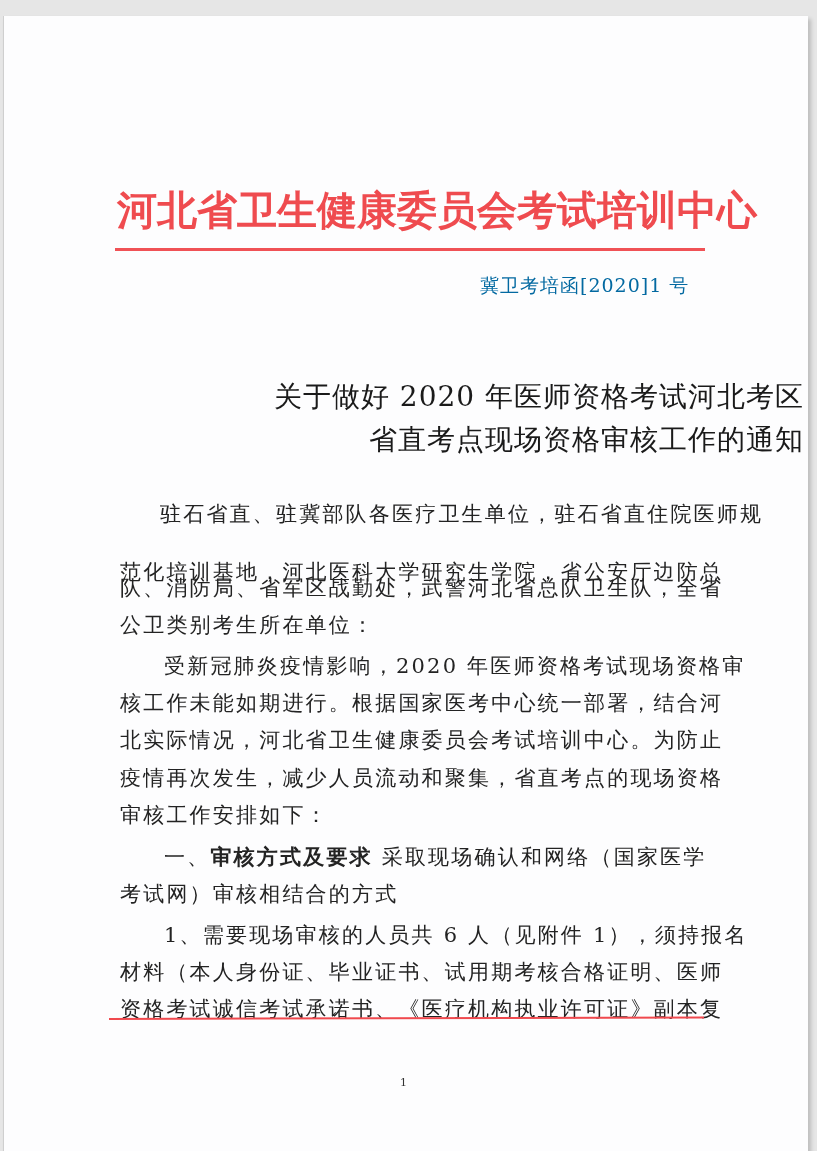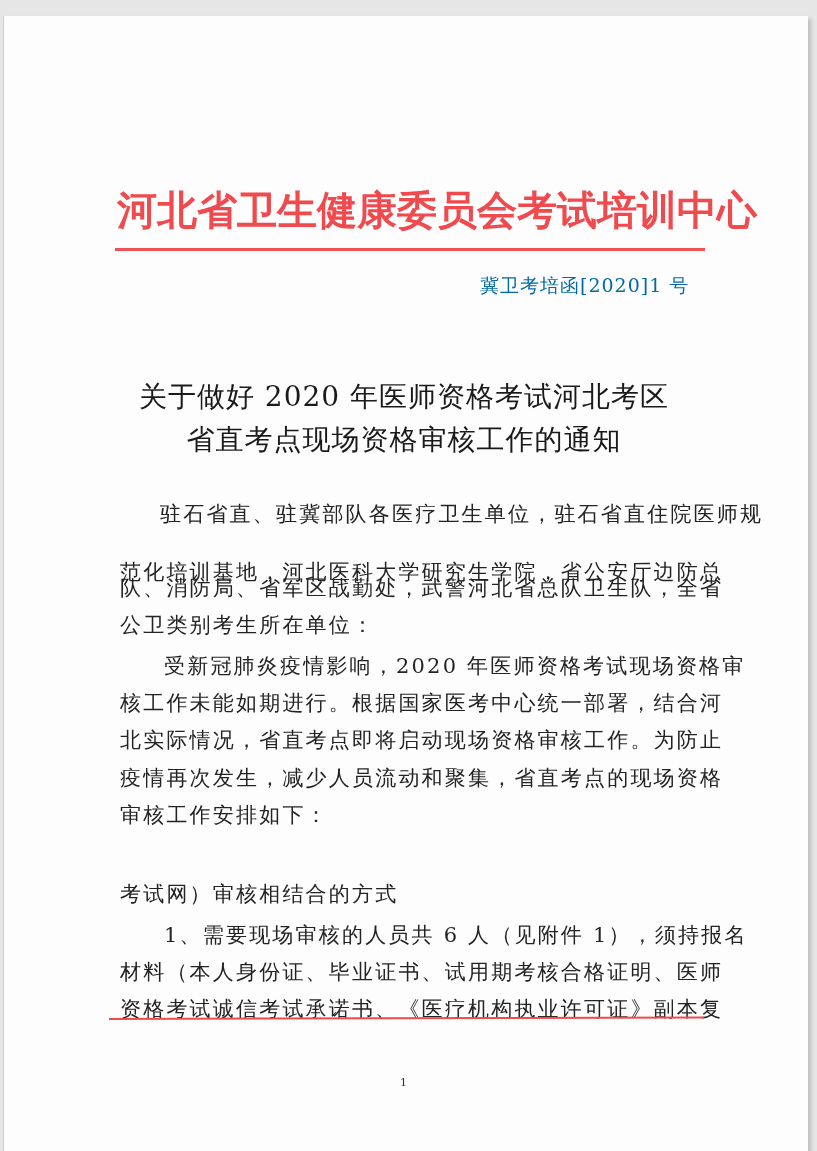--- a/index.html
+++ b/index.html
@@ -51,21 +51,21 @@
       top: 257px;
       font-size: 19px;
       color: #0369a1;
       white-space: nowrap;
       letter-spacing: 1px;
     }
     .doc-title {
       position: absolute;
       left: 0;
       width: 800px;
-      text-align: center;
+      text-align: right;
       font-size: 28px;
       color: #1a1a1a;
       white-space: nowrap;
       letter-spacing: 1px;
       line-height: 40px;
     }
     .doc-title.l1 { top: 361px; }
     .doc-title.l2 { top: 404px; }
     .line {
       position: absolute;
@@ -107,24 +107,27 @@
   <div class="doc-title l1">关于做好 2020 年医师资格考试河北考区</div>
   <div class="doc-title l2">省直考点现场资格审核工作的通知</div>
 
   <div class="line" style="left:116px; top:483px;margin-left:40px;">驻石省直、驻冀部队各医疗卫生单位，驻石省直住院医师规</div>
   <div class="line" style="left:116px; top:520px;margin-top:21px;">范化培训基地，河北医科大学研究生学院，省公安厅边防总</div>
   <div class="line" style="left:116px; top:557px;">队、消防局、省军区战勤处，武警河北省总队卫生队，全省</div>
   <div class="line" style="left:116px; top:594px;">公卫类别考生所在单位：</div>
 
   <div class="line" style="left:160px; top:635px;">受新冠肺炎疫情影响，2020 年医师资格考试现场资格审</div>
   <div class="line" style="left:116px; top:672px;">核工作未能如期进行。根据国家医考中心统一部署，结合河</div>
-  <div class="line" style="left:116px; top:709px;">北实际情况，省直考点即将启动现场资格审核工作。为防止</div>
+  <div class="line" style="left:116px; top:709px;">北实际情况，河北省卫生健康委员会考试培训中心。为防止</div>
   <div class="line" style="left:116px; top:747px;">疫情再次发生，减少人员流动和聚集，省直考点的现场资格</div>
   <div class="line" style="left:116px; top:784px;">审核工作安排如下：</div>
 
+  <div class="line" style="left:160px; top:826px;">
+    <span>一、</span><span class="bold">审核方式及要求</span><span> 采取现场确认和网络（国家医学</span>
+  </div>
   <div class="line" style="left:116px; top:863px;">考试网）审核相结合的方式</div>
 
   <div class="line" style="left:160px; top:904px;">1、需要现场审核的人员共 6 人（见附件 1），须持报名</div>
   <div class="line" style="left:116px; top:941px;">材料（本人身份证、毕业证书、试用期考核合格证明、医师</div>
   <div class="line" style="left:116px; top:978px;">资格考试诚信考试承诺书、《医疗机构执业许可证》副本复</div>
 
   <div class="footer-rule"></div>
 
   <div class="page-number">1</div>
 </div>

